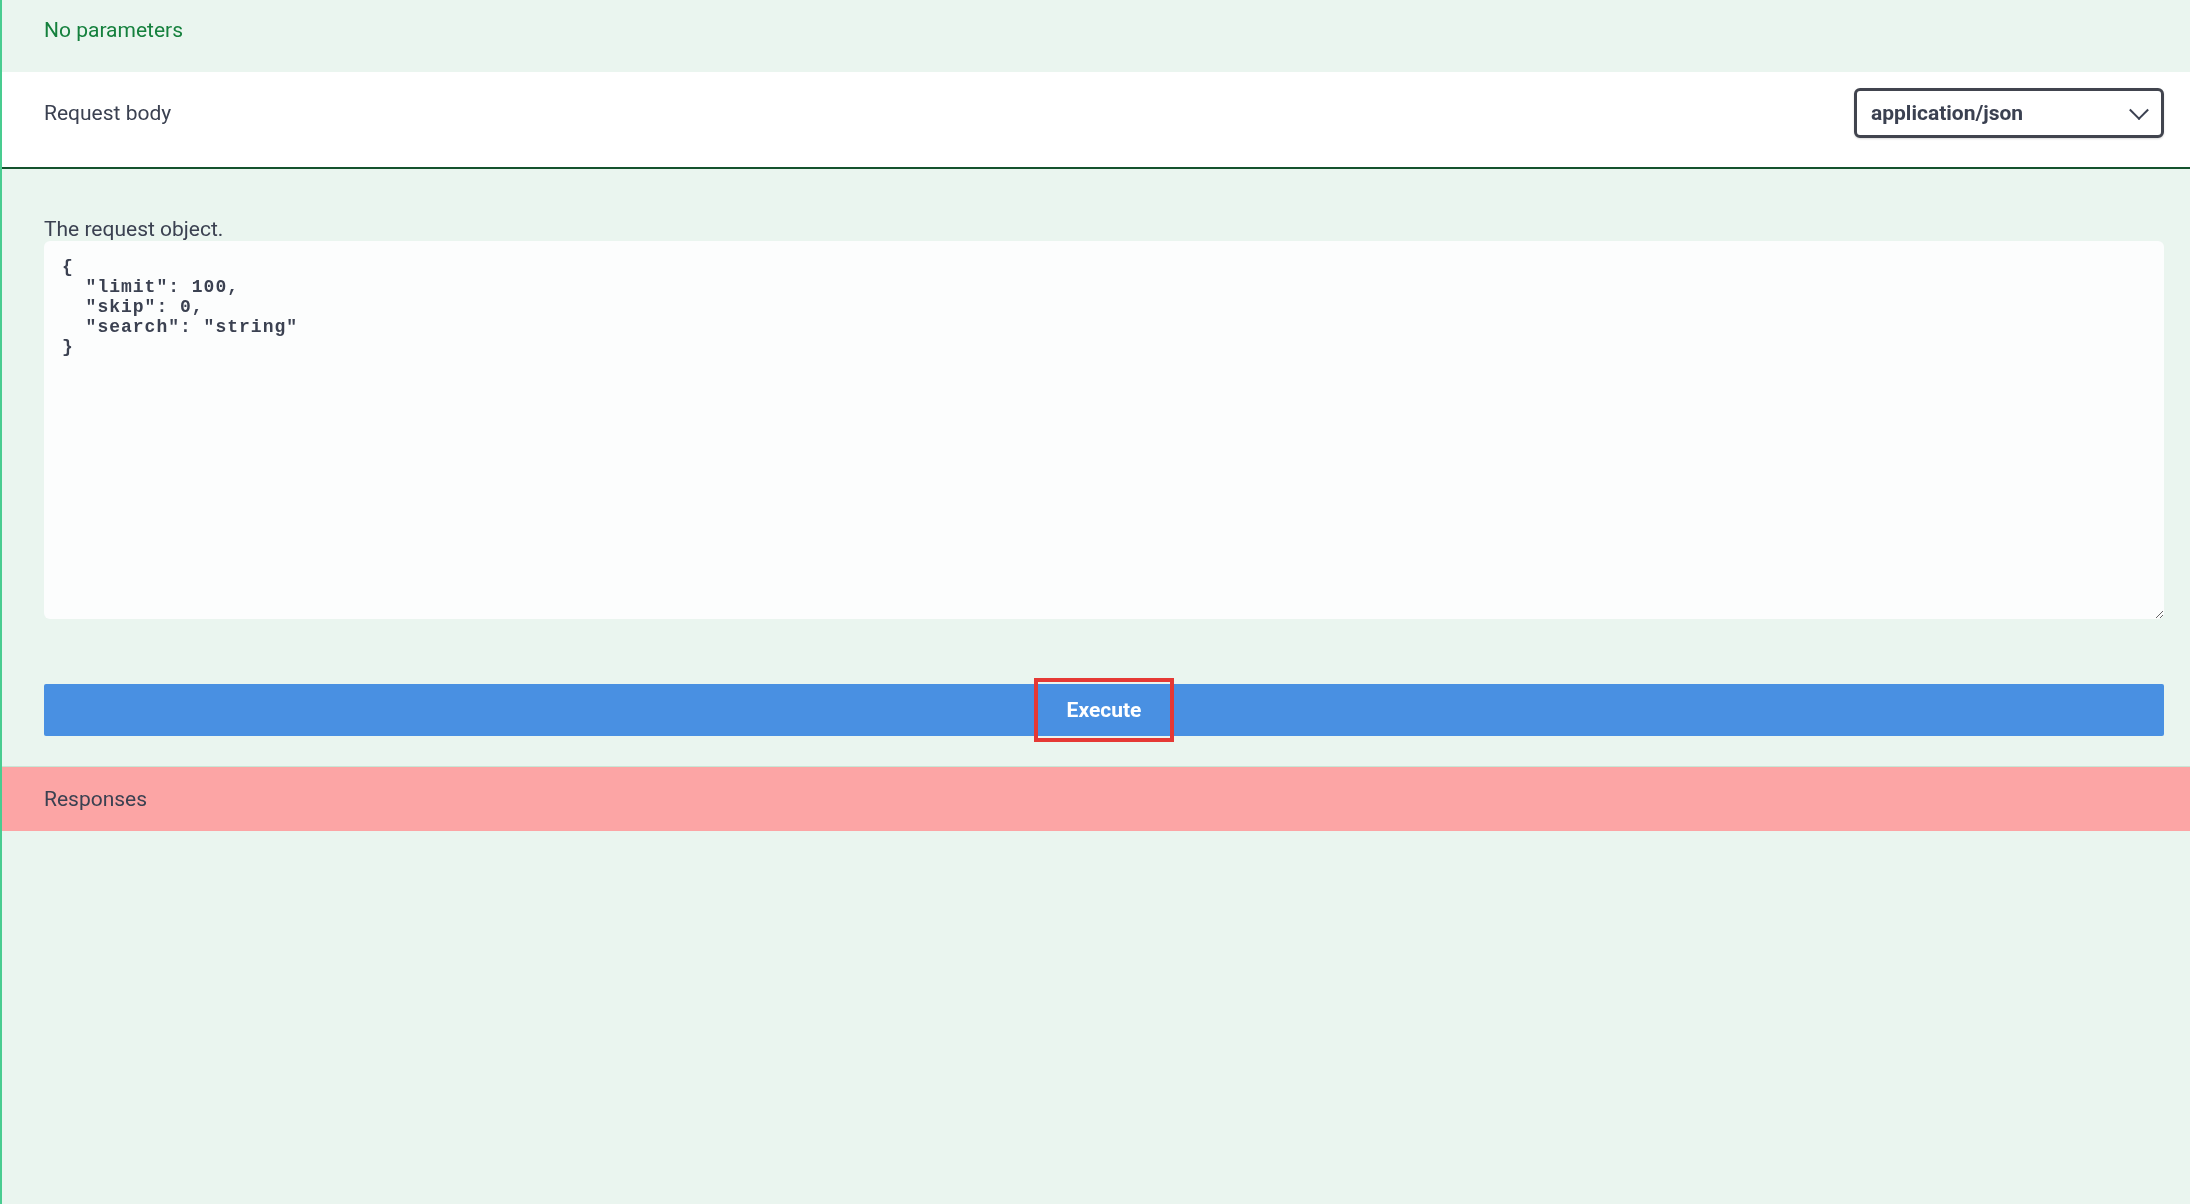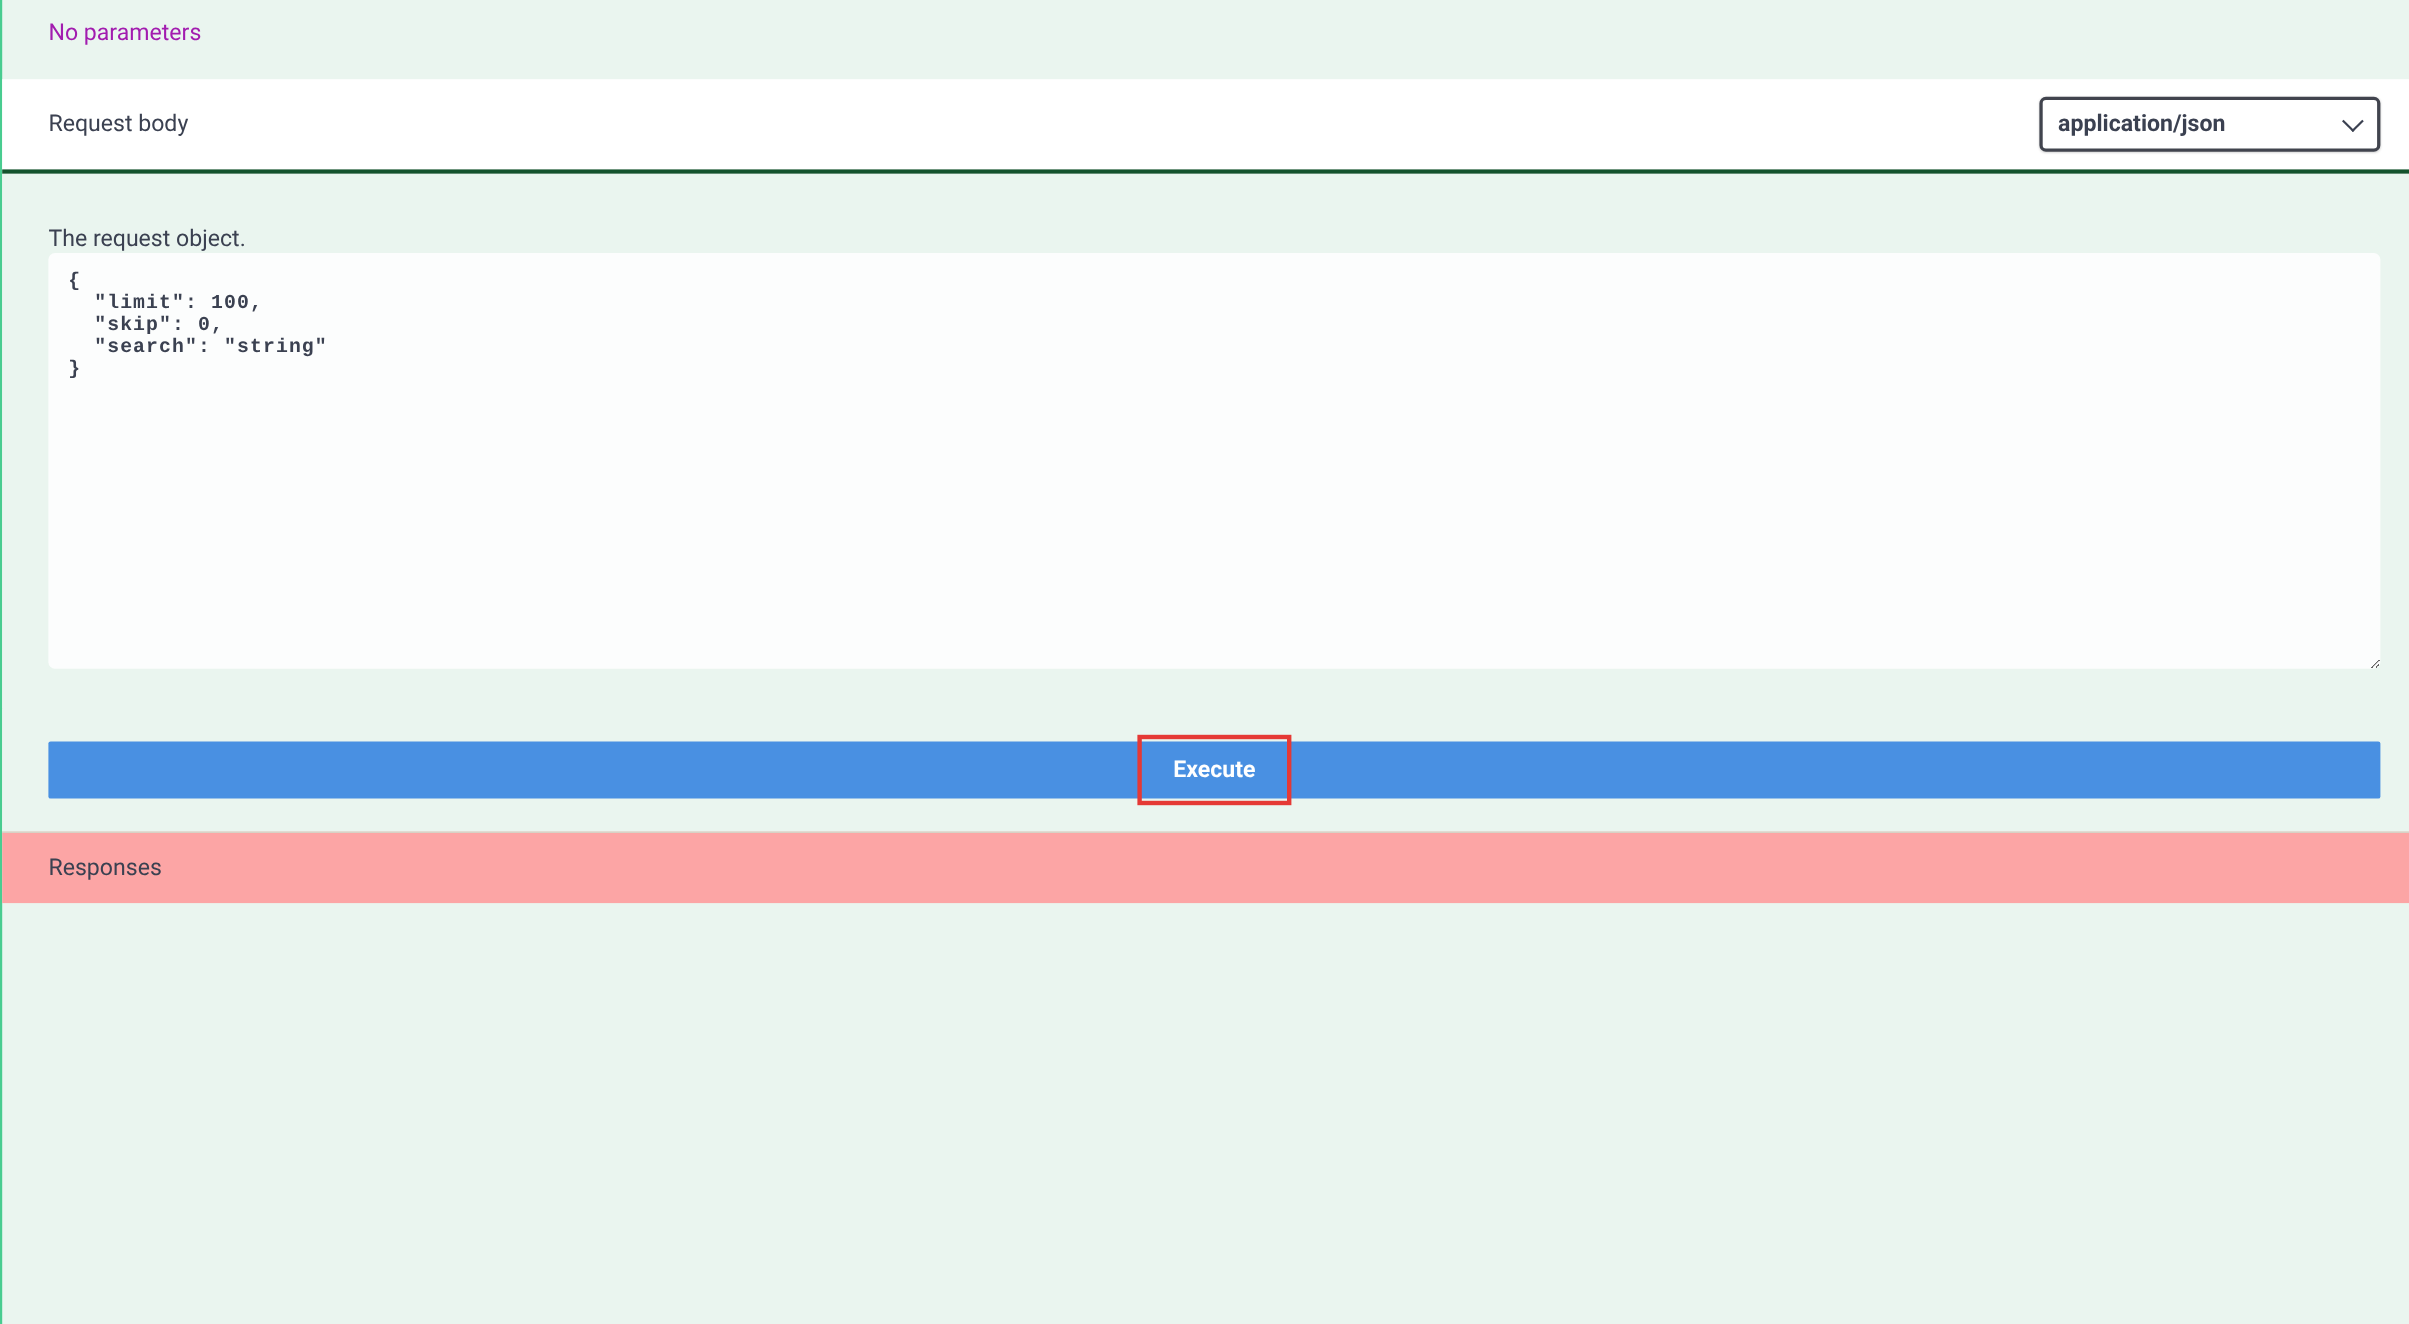--- a/index.html
+++ b/index.html
@@ -13,30 +13,30 @@
       color: #3b4151;
       font-size: 21px;
     }
     .container {
       width: 100%;
       border-left: 2px solid #49cc90;
       min-height: 100vh;
     }
     .no-params-row {
       padding: 18px 42px 30px 42px;
-      color: #a21caf;
+      color: #15803d;
       font-size: 21px;
     }
     .request-body-header {
       background: #ffffff;
       display: flex;
       justify-content: space-between;
       align-items: center;
-      padding: 16px 26px 16px 42px;
-      border-bottom: 4px solid #14532d;
+      padding: 16px 26px 29px 42px;
+      border-bottom: 2px solid #14532d;
     }
     .request-body-label {
       color: #3b4151;
       font-size: 21px;
     }
     .content-type-select {
       background: #ffffff;
       border: 3px solid #41444e;
       border-radius: 6px;
       padding: 10px 50px 10px 14px;

